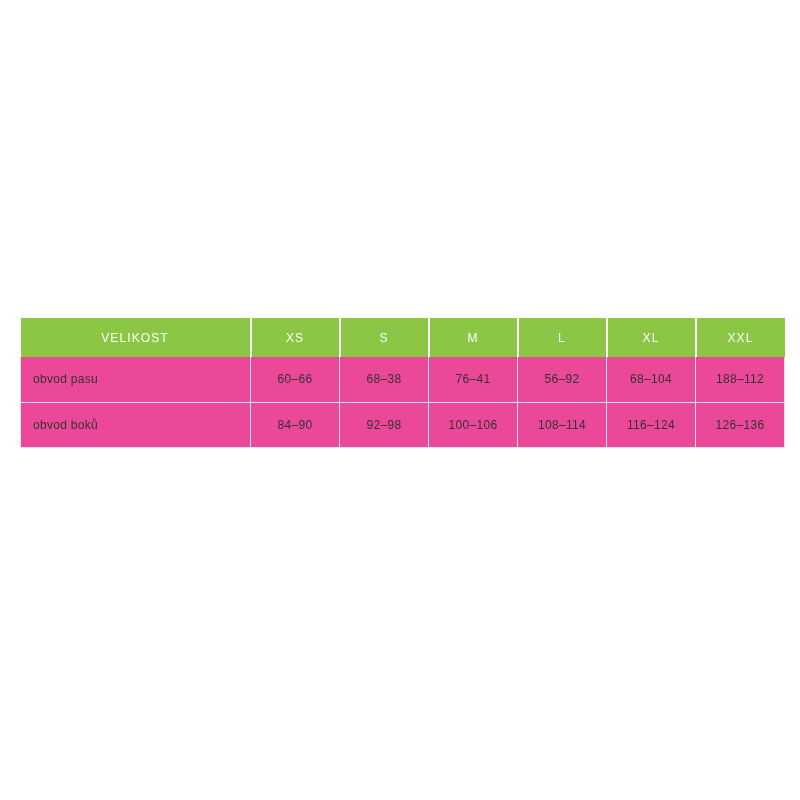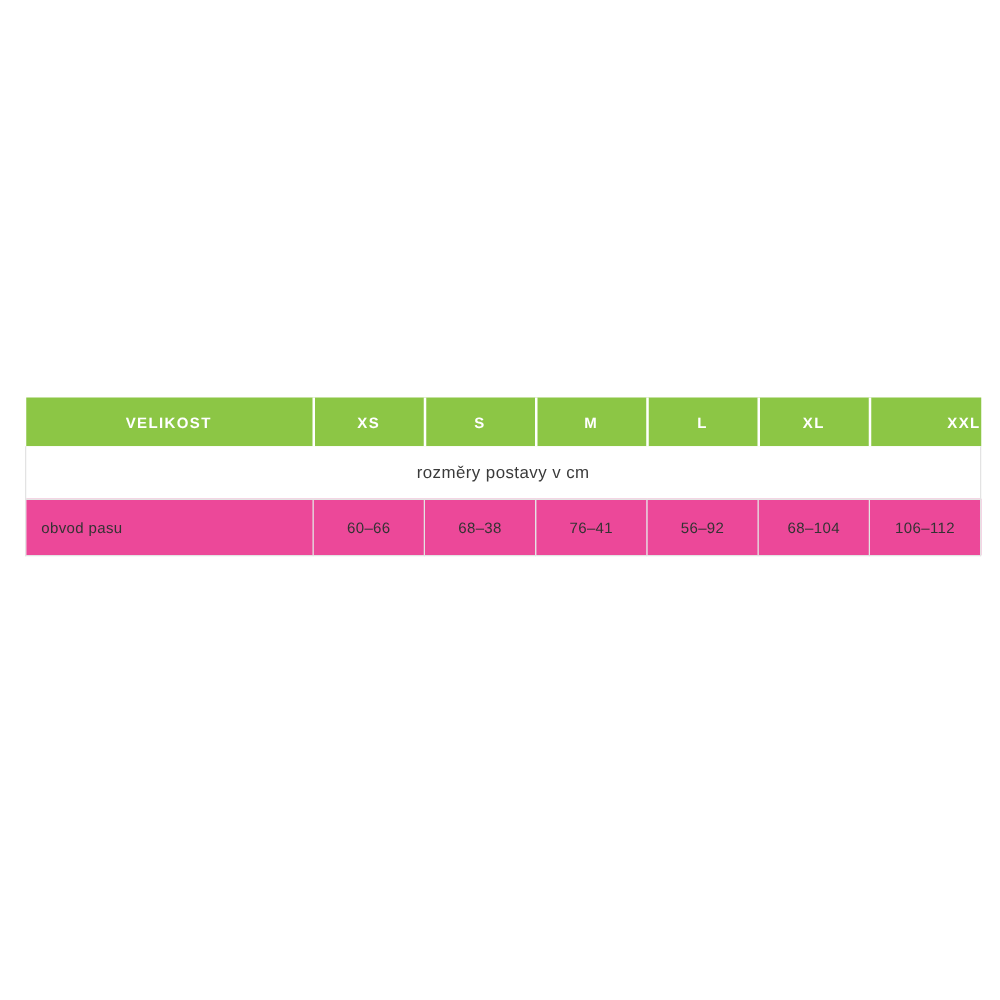--- a/index.html
+++ b/index.html
@@ -39,33 +39,32 @@
     padding: 0;
     margin: 0;
   }
 
   
   thead tr.header-row th {
     height: 39px;
     background: #8cc645;
     color: #ffffff;
     font-size: 12px;
-    font-weight: bold;
+    font-weight: normal;
     letter-spacing: 1.1px;
     text-align: center;
     vertical-align: middle;
     border-right: 2px solid #ffffff;
     box-sizing: border-box;
   }
   thead tr.header-row th.label-col {
     text-align: center;
   }
   thead tr.header-row th:last-child {
     border-right: none;
-    text-align: right;
   }
 
   
   tr.subtitle-row td {
     height: 42px;
     background: #ffffff;
     color: #3a3a3a;
     font-size: 13.5px;
     text-align: center;
     vertical-align: middle;
@@ -125,32 +124,38 @@
           <th>S</th>
           <th>M</th>
           <th>L</th>
           <th>XL</th>
           <th>XXL</th>
         </tr>
       </thead>
 
       <tbody>
 
-        <tr class="subtitle-row">
-          <td colspan="7">rozměry postavy v cm</td>
-        </tr>
 
         <tr class="data-row">
           <td>obvod pasu</td>
           <td class="value-cell">60–66</td>
           <td class="value-cell">68–38</td>
           <td class="value-cell">76–41</td>
           <td class="value-cell">56–92</td>
           <td class="value-cell">68–104</td>
-          <td class="value-cell">106–112</td>
+          <td class="value-cell">188–112</td>
         </tr>
 
+        <tr class="data-row">
+          <td>obvod boků</td>
+          <td class="value-cell">84–90</td>
+          <td class="value-cell">92–98</td>
+          <td class="value-cell">100–106</td>
+          <td class="value-cell">108–114</td>
+          <td class="value-cell">116–124</td>
+          <td class="value-cell">126–136</td>
+        </tr>
 
       </tbody>
     </table>
   </div>
 
 </div>
 
 </body></html>

